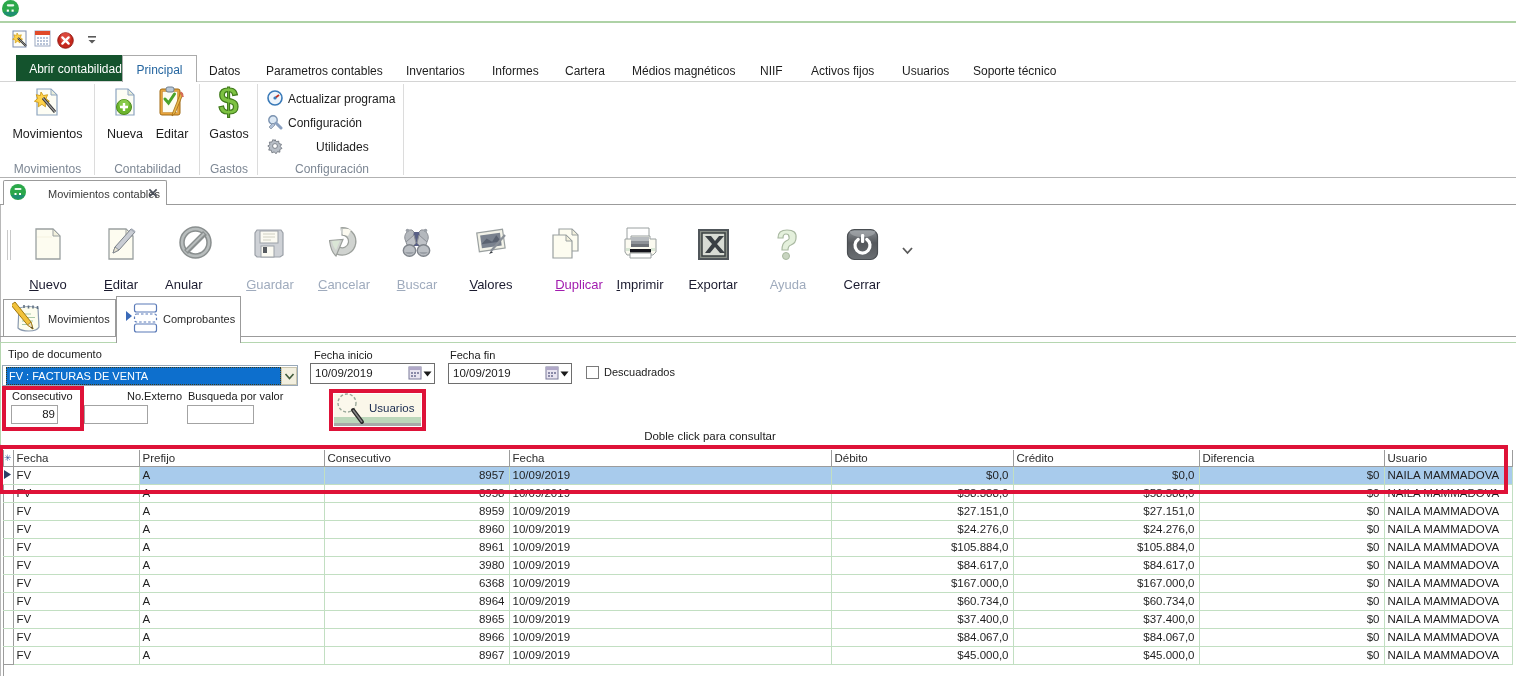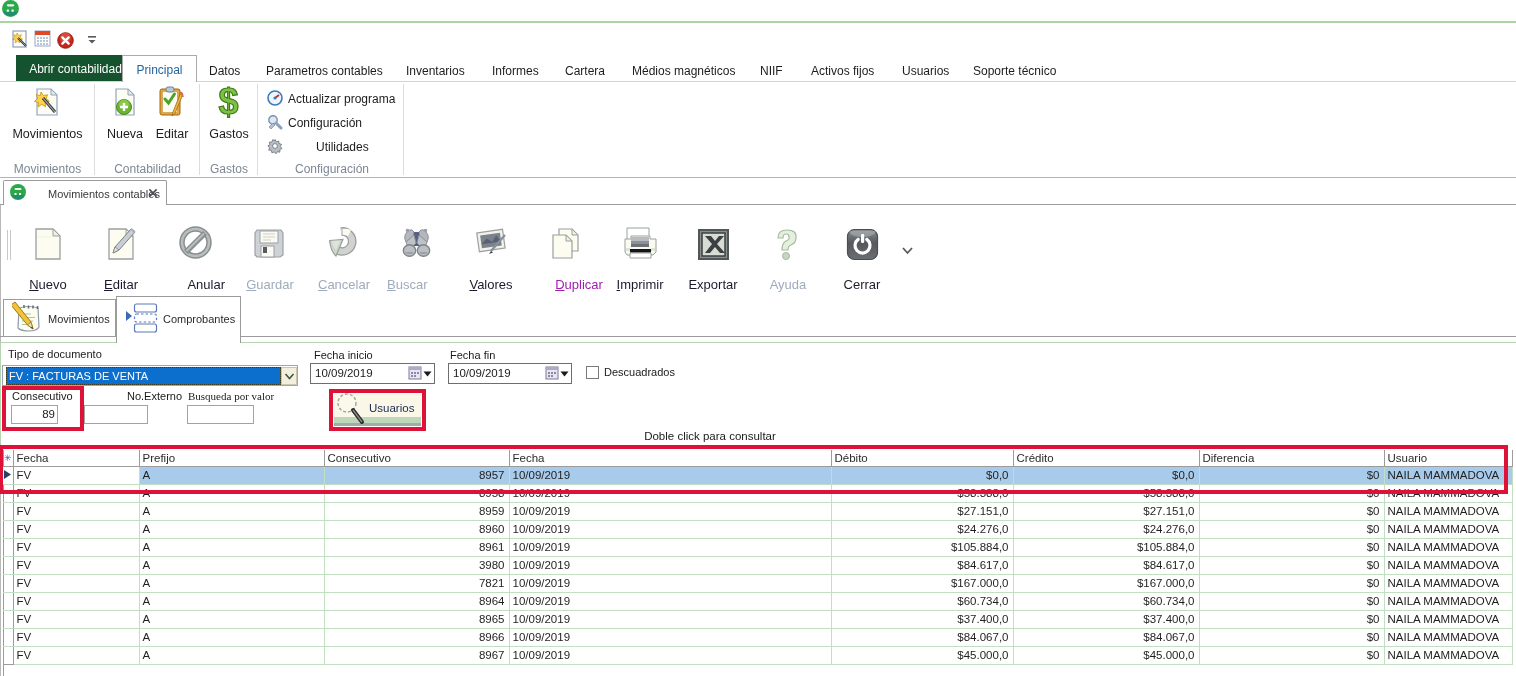--- a/index.html
+++ b/index.html
@@ -236,24 +236,24 @@
   </linearGradient>
  </defs>
  <rect x="1.5" y="1.5" width="30" height="30" rx="7" fill="url(#pw)" stroke="#4a4e52" stroke-width="1.2"></rect>
  <path d="M3 3 h27 q-2 6 -13.5 6 Q5 9 3 3z" fill="#b0b4b8" opacity=".55"></path>
  <path d="M20.8 11.4 A 7.5 7.5 0 1 1 12.2 11.4" fill="none" stroke="#fff" stroke-width="3.2" stroke-linecap="round"></path>
  <rect x="15" y="6" width="3.2" height="9" rx="1.2" fill="#fff"></rect>
 </svg>
 
 <div class="abs lbl" style="left:18px;top:277px;width:60px;text-align:center;font-size:13px;color:#1b1b2f;"><u>N</u>uevo</div>
 <div class="abs lbl" style="left:91px;top:277px;width:60px;text-align:center;font-size:13px;color:#1b1b2f;"><u>E</u>ditar</div>
-<div class="abs lbl" style="left:165px;top:277px;width:60px;text-align:right;font-size:13px;color:#1b1b2f;">Anular</div>
+<div class="abs lbl" style="left:165px;top:277px;width:60px;text-align:left;font-size:13px;color:#1b1b2f;">Anular</div>
 <div class="abs lbl" style="left:240px;top:277px;width:60px;text-align:center;font-size:13px;color:#9fabbd;"><u>G</u>uardar</div>
 <div class="abs lbl" style="left:314px;top:277px;width:60px;text-align:center;font-size:13px;color:#9fabbd;"><u>C</u>ancelar</div>
-<div class="abs lbl" style="left:387px;top:277px;width:60px;text-align:left;font-size:13px;color:#9fabbd;"><u>B</u>uscar</div>
+<div class="abs lbl" style="left:387px;top:277px;width:60px;text-align:center;font-size:13px;color:#9fabbd;"><u>B</u>uscar</div>
 <div class="abs lbl" style="left:461px;top:277px;width:60px;text-align:center;font-size:13px;color:#1b1b2f;"><u>V</u>alores</div>
 <div class="abs lbl" style="left:549px;top:277px;width:60px;text-align:center;font-size:13px;color:#a21caf;"><u>D</u>uplicar</div>
 <div class="abs lbl" style="left:610px;top:277px;width:60px;text-align:center;font-size:13px;color:#1b1b2f;"><u>I</u>mprimir</div>
 <div class="abs lbl" style="left:683px;top:277px;width:60px;text-align:center;font-size:13px;color:#1b1b2f;">Exportar</div>
 <div class="abs lbl" style="left:758px;top:277px;width:60px;text-align:center;font-size:13px;color:#9fabbd;">Ayuda</div>
 <div class="abs lbl" style="left:832px;top:277px;width:60px;text-align:center;font-size:13px;color:#1b1b2f;">Cerrar</div>
 <svg class="abs" style="left:901px;top:246px" width="13" height="10" viewBox="0 0 13 10">
  <path d="M2 2 L6.5 7 L11 2" stroke="#5a5a5a" stroke-width="1.8" fill="none"></path>
 </svg>
 
@@ -329,21 +329,21 @@
 </svg>
 
 <div class="abs" style="left:586px;top:366px;width:13px;height:13px;background:#fff;border:1px solid #7a7a7a;"></div>
 <div class="abs lbl" style="left:604px;top:366px;font-size:11px;color:#1a1a1a;">Descuadrados</div>
 
 <div class="abs" style="left:2px;top:386px;width:82px;height:45px;border:4px solid #de1238;"></div>
 <div class="abs lbl" style="left:12px;top:390px;font-size:11px;color:#1a1a1a;">Consecutivo</div>
 <div class="abs" style="left:11px;top:405px;width:47px;height:19px;background:#fff;border:1px solid #a3a3a3;font-size:11.5px;color:#1a1a1a;text-align:right;padding-right:2px;line-height:17px;">89</div>
 <div class="abs lbl" style="left:84px;top:390px;font-size:11px;color:#1a1a1a;padding-left:43px;">No.Externo</div>
 <div class="abs" style="left:84px;top:405px;width:64px;height:19px;background:#fff;border:1px solid #a3a3a3;"></div>
-<div class="abs lbl" style="left:188px;top:390px;font-size:11px;color:#1a1a1a;font-family:Liberation Serif, serif;">Busqueda por valor</div>
+<div class="abs lbl" style="left:188px;top:390px;font-size:11px;color:#1a1a1a;">Busqueda por valor</div>
 <div class="abs" style="left:187px;top:405px;width:67px;height:19px;background:#fff;border:1px solid #a3a3a3;"></div>
 
 <div class="abs" style="left:329px;top:389px;width:97px;height:42px;border:4px solid #de1238;"></div>
 <div class="abs" style="left:334px;top:394px;width:87px;height:32px;background:#faf7e9;"></div>
 <div class="abs" style="left:334px;top:417px;width:87px;height:6px;background:#bcd7ba;"></div>
 <div class="abs" style="left:334px;top:423px;width:87px;height:3px;background:#a8aaa8;"></div>
 <svg class="abs" style="left:334px;top:392px" width="34" height="34" viewBox="0 0 34 34">
  <circle cx="13" cy="11" r="9" fill="#fbf8ec" stroke="#9aa89a" stroke-width="1.4" stroke-dasharray="3 2"></circle>
  <path d="M19 18 L28 30" stroke="#2b2b2b" stroke-width="4" stroke-linecap="round"></path>
  <path d="M19 18 L28 30" stroke="#888" stroke-width="1.4"></path>
@@ -453,21 +453,21 @@
           <td>10/09/2019</td>
           <td class="n">$84.617,0</td>
           <td class="n">$84.617,0</td>
           <td class="n">$0</td>
           <td>NAILA MAMMADOVA</td>
         </tr>
  <tr>
           <td class="sel"></td>
           <td>FV</td>
           <td>A</td>
-          <td class="n">7821</td>
+          <td class="n">6368</td>
           <td>10/09/2019</td>
           <td class="n">$167.000,0</td>
           <td class="n">$167.000,0</td>
           <td class="n">$0</td>
           <td>NAILA MAMMADOVA</td>
         </tr>
  <tr>
           <td class="sel"></td>
           <td>FV</td>
           <td>A</td>

